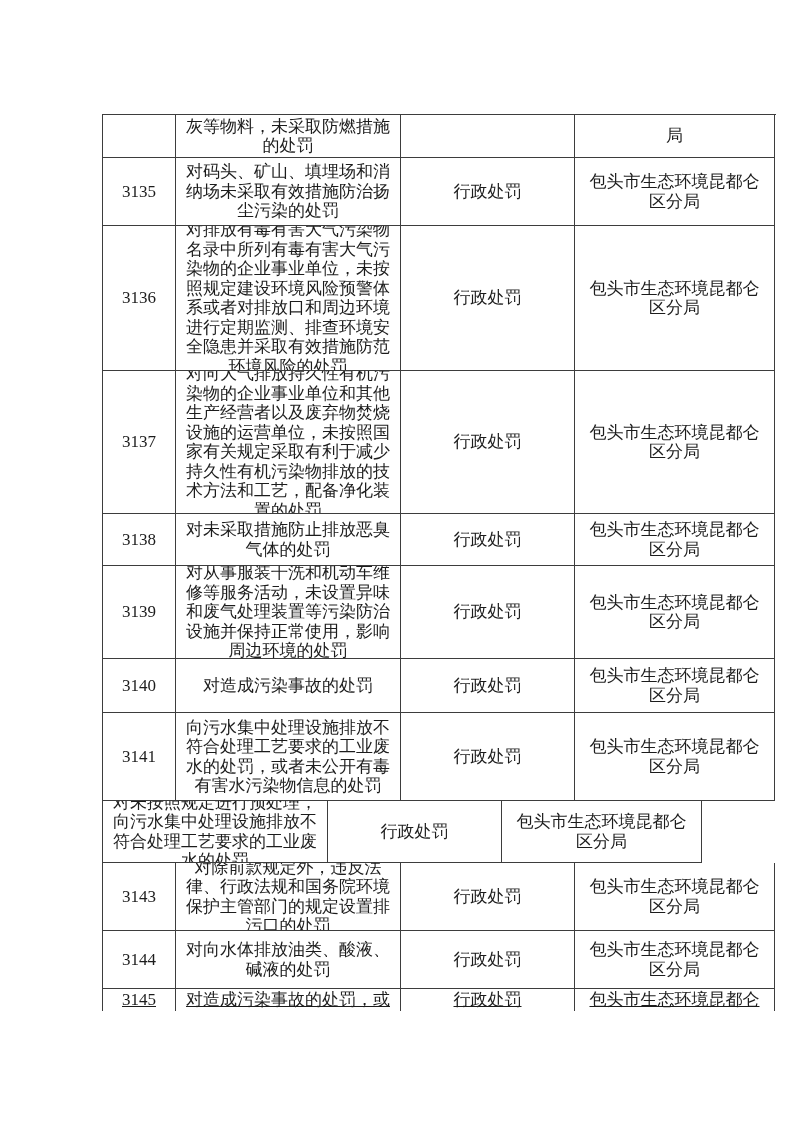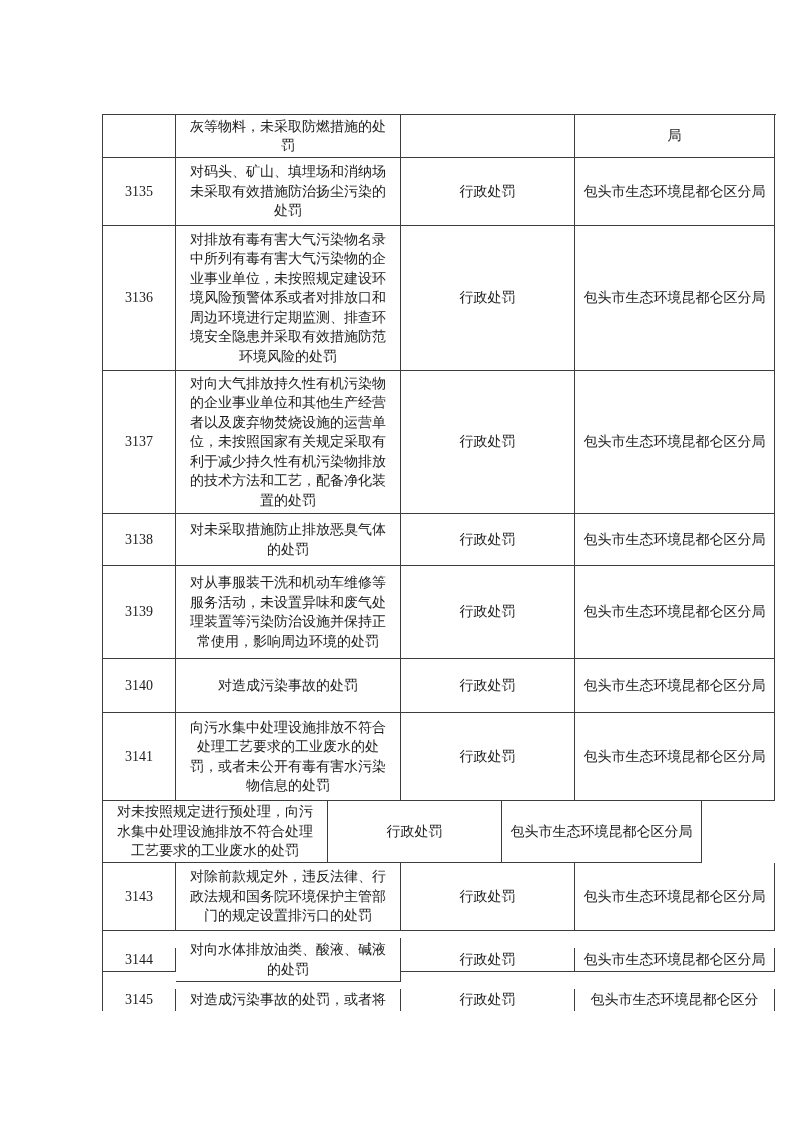--- a/index.html
+++ b/index.html
@@ -10,21 +10,21 @@
     font-family: "Liberation Serif", "DejaVu Serif", serif;
     color: #1c1c1c;
     overflow: hidden;
   }
   .doc-table {
     position: absolute;
     left: 102px; top: 114px;
     width: 673px;
     border-top: 1px solid #3d3d3d;
     border-left: 1px solid #3d3d3d;
-    font-size: 14px;
+    font-size: 17px;
     line-height: 19.5px;
   }
   .row { display: flex; overflow: hidden; }
   .cell {
     box-sizing: border-box;
     border-right: 1px solid #3d3d3d;
     border-bottom: 1px solid #3d3d3d;
     display: flex;
     align-items: center;
     justify-content: center;
@@ -41,25 +41,25 @@
   .row:nth-child(1)  { height: 43px;  }
   .row:nth-child(2)  { height: 68px;  }
   .row:nth-child(3)  { height: 145px; }
   .row:nth-child(4)  { height: 143px; }
   .row:nth-child(5)  { height: 52px;  }
   .row:nth-child(6)  { height: 93px;  }
   .row:nth-child(7)  { height: 54px;  }
   .row:nth-child(8)  { height: 88px;  }
   .row:nth-child(9)  { height: 62px;  }
   .row:nth-child(10) { height: 68px;  }
-  .row:nth-child(11) { height: 58px; align-items: center;  }
+  .row:nth-child(11) { height: 58px;  }
   .row:nth-child(12) { height: 22px;  }
 
   
-  .row-cut .cell { border-bottom: none; align-items: flex-start; padding-top: 1px; }
+  .row-cut .cell { border-bottom: none; align-items: flex-start; padding-top: 1px; text-decoration: underline; }
 </style>
 </head>
 <body style="background: rgb(255, 255, 255); color: rgb(28, 28, 28);">
 
 <div class="doc-table">
     <div class="row">
     <div class="cell c-code"></div>
     <div class="cell c-item">灰等物料，未采取防燃措施的处罚</div>
     <div class="cell c-type"></div>
     <div class="cell c-auth">局</div>

